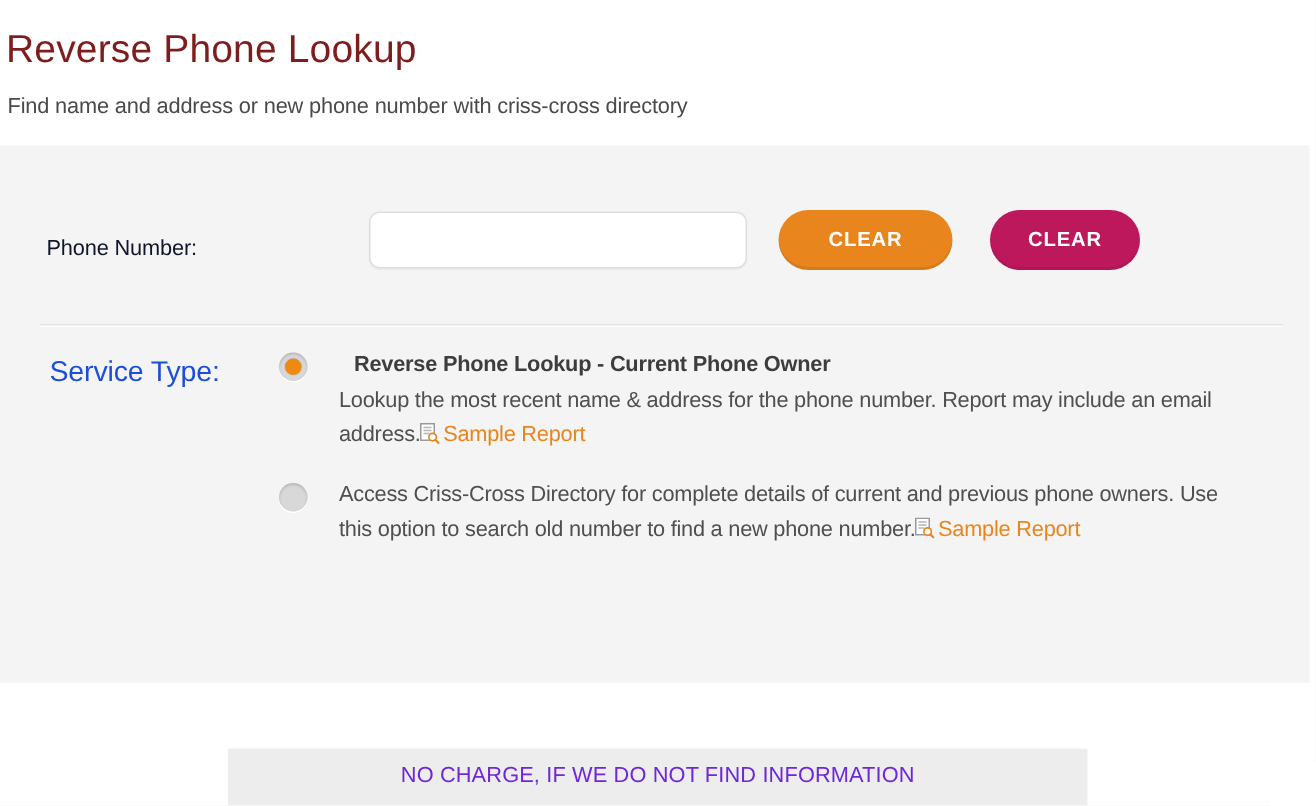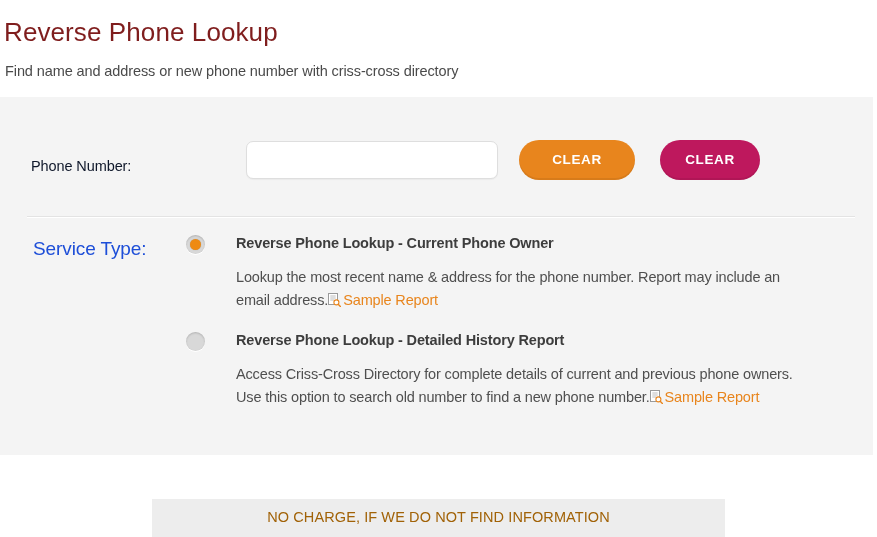--- a/index.html
+++ b/index.html
@@ -182,21 +182,21 @@
     letter-spacing: -0.15px;
     line-height: 22px;
     margin: 0 0 1px 12px;
   }
   .option-desc {
     font-size: 14.5px;
     font-weight: 400;
     color: #4f4f4f;
     letter-spacing: -0.15px;
     line-height: 23px;
-    margin: 12px;
+    margin: 2px;
   }
   .sample-link {
     color: #e8851d;
     text-decoration: none;
     font-size: 14.5px;
     letter-spacing: -0.15px;
     white-space: nowrap;
   }
   .report-icon {
     display: inline-block;
@@ -218,21 +218,21 @@
   }
   .no-charge-text {
     position: absolute;
     left: 0;
     top: 0;
     width: 100%;
     line-height: 36px;
     text-align: center;
     font-size: 14.5px;
     font-weight: 400;
-    color: #a16207;
+    color: #6d28d9;
     letter-spacing: 0.1px;
   }
 </style>
 </head>
 <body>
 
 <h1 class="page-title">Reverse Phone Lookup</h1>
 <div class="page-subtitle">Find name and address or new phone number with criss-cross directory</div>
 
 <div class="form-panel">
@@ -261,21 +261,20 @@
                 <line x1="2.3" y1="5" x2="7.7" y2="5" stroke="#b5b5b5" stroke-width="0.9"></line>
                 <line x1="2.3" y1="7" x2="6.2" y2="7" stroke="#b5b5b5" stroke-width="0.9"></line>
                 <circle cx="8.4" cy="9.4" r="2.5" fill="#ffffff" stroke="#e8851d" stroke-width="1.1"></circle>
                 <line x1="10.2" y1="11.2" x2="12.4" y2="13.4" stroke="#e8851d" stroke-width="1.4" stroke-linecap="round"></line>
               </svg></span><a class="sample-link" href="#">Sample Report</a>
         </div>
       </div>
 
       <div class="option">
         <span class="radio"></span>
-        <div class="option-title">Reverse Phone Lookup - Detailed History Report</div>
         <div class="option-desc">
           <span>Access Criss-Cross Directory for complete details of current and previous phone owners. Use this option to search old number to find a new phone number.</span><span class="report-icon"><svg viewBox="0 0 13 14" width="13" height="14" xmlns="http://www.w3.org/2000/svg">
                 <rect x="0.5" y="0.5" width="9" height="11" fill="#ffffff" stroke="#9a9a9a" stroke-width="1"></rect>
                 <line x1="2.3" y1="3" x2="7.7" y2="3" stroke="#b5b5b5" stroke-width="0.9"></line>
                 <line x1="2.3" y1="5" x2="7.7" y2="5" stroke="#b5b5b5" stroke-width="0.9"></line>
                 <line x1="2.3" y1="7" x2="6.2" y2="7" stroke="#b5b5b5" stroke-width="0.9"></line>
                 <circle cx="8.4" cy="9.4" r="2.5" fill="#ffffff" stroke="#e8851d" stroke-width="1.1"></circle>
                 <line x1="10.2" y1="11.2" x2="12.4" y2="13.4" stroke="#e8851d" stroke-width="1.4" stroke-linecap="round"></line>
               </svg></span><a class="sample-link" href="#">Sample Report</a>
         </div>

